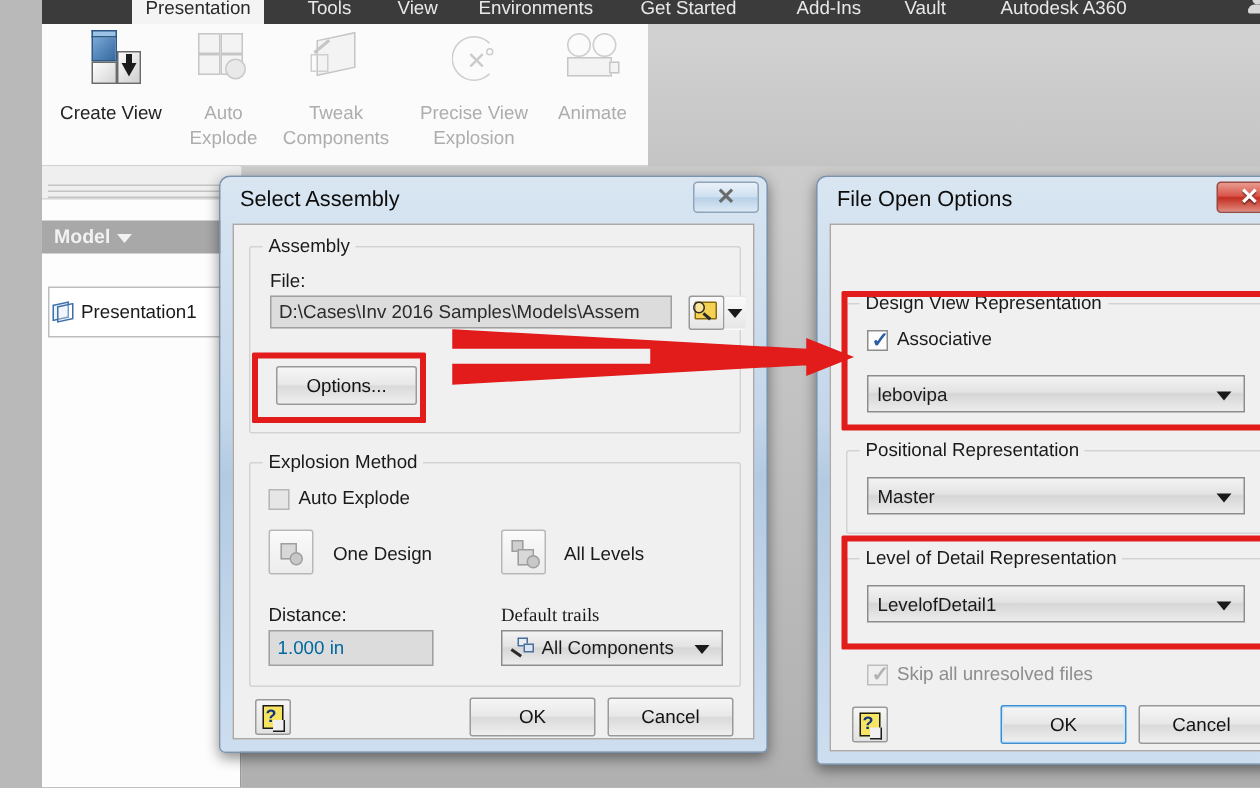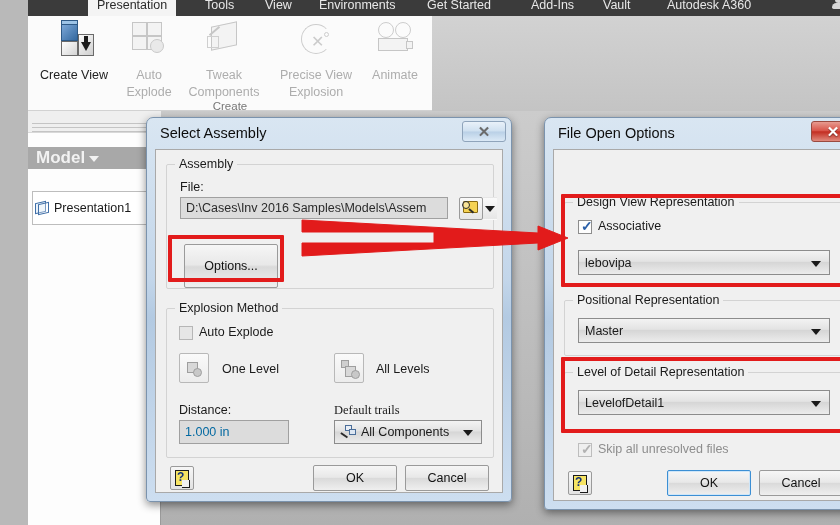--- a/index.html
+++ b/index.html
@@ -127,21 +127,21 @@
     background:#fdfdfd; border-right:1px solid #9a9a9a;
   }
   .browser-toolbar {
     position:absolute; left:0; top:0; width:133px; height:22px;
     background:#efefef; border-bottom:1px solid #d8d8d8;
   }
   .browser-toolbar .line { position:absolute; left:4px; width:124px; height:1px; background:#c4c4c4;}
   .model-hdr {
     position:absolute; left:0; top:36px; width:133px; height:22px;
     background:#a8a8a8;
-    color:#f2f2f2; font-weight:bold; font-size:17px;
+    color:#f2f2f2; font-weight:bold; font-size:13px;
     line-height:22px; padding-left:8px;
   }
   .model-hdr .caret {
     display:inline-block; margin-left:4px;
     width:0;height:0;border-left:5px solid transparent;border-right:5px solid transparent;
     border-top:6px solid #f2f2f2; vertical-align:middle;
   }
   .tree-row {
     position:absolute; left:0; width:133px; height:22px;
     font-size:12.5px; color:#1a1a1a; line-height:22px;
@@ -414,21 +414,20 @@
       <div class="rb-item disabled" style="left:334px; width:66px;">
         <div class="rb-ico ico-grey">
           <div class="circ" style="left:8px;top:2px;width:16px;height:16px;border-color:#cdcdcd;"></div>
           <div class="circ" style="left:25px;top:2px;width:16px;height:16px;border-color:#cdcdcd;"></div>
           <div class="wf" style="left:8px;top:18px;width:30px;height:13px;"></div>
           <div class="wf" style="left:36px;top:21px;width:7px;height:8px;"></div>
         </div>
         <span class="rb-label">Animate</span>
       </div>
 
-      <div class="ribbon-panel-title">Create</div>
     </div>
   </div>
 
   <div class="canvas"></div>
 
   <div class="browser">
     <div class="browser-toolbar">
       <div class="line" style="top:12px;"></div>
       <div class="line" style="top:16px;"></div>
       <div class="line" style="top:20px;"></div>
@@ -461,33 +460,33 @@
       <div class="lbl" style="left:24px; top:30px;">File:</div>
       <div class="textfield" style="left:24px; top:47px; width:268px; height:22px;">D:\Cases\Inv 2016 Samples\Models\Assem</div>
       <div class="browsebtn" style="left:303px; top:47px; width:24px; height:23px;">
         <div class="folder"></div>
           <div class="glass"></div>
           <div class="handle"></div>
       </div>
       <div class="dropbtn" style="left:327px; top:47px; width:14px; height:23px;">
           <div class="arrow"></div>
         </div>
-      <div class="btn" style="left:28px; top:94px; width:94px; height:44px;">Options...</div>
+      <div class="btn" style="left:28px; top:94px; width:94px; height:26px;">Options...</div>
 
       <div class="group" style="left:10px; top:158px; width:328px; height:150px;">
         <div class="group-title">Explosion Method</div>
       </div>
       <div class="chk empty-grey" style="left:23px; top:176px;"></div>
       <div class="lbl" style="left:43px; top:175px;">Auto Explode</div>
 
       <div class="sqbtn" style="left:23px; top:203px;">
           <div class="g1"></div>
           <div class="g2"></div>
         </div>
-      <div class="lbl" style="left:66px; top:212px;">One Level</div>
+      <div class="lbl" style="left:66px; top:212px;">One Design</div>
       <div class="sqbtn two" style="left:178px; top:203px;">
           <div class="g0"></div>
           <div class="g1" style="left:10px;top:12px;"></div>
           <div class="g2" style="left:16px;top:16px;"></div>
         </div>
       <div class="lbl" style="left:220px; top:212px;">All Levels</div>
 
       <div class="lbl" style="left:23px; top:253px;">Distance:</div>
       <div class="textfield grey-text" style="left:23px; top:270px; width:110px; height:24px;">1.000 in</div>
       <div class="lbl" style="left:178px; top:253px;font-family:Liberation Serif, serif;">Default trails</div>

